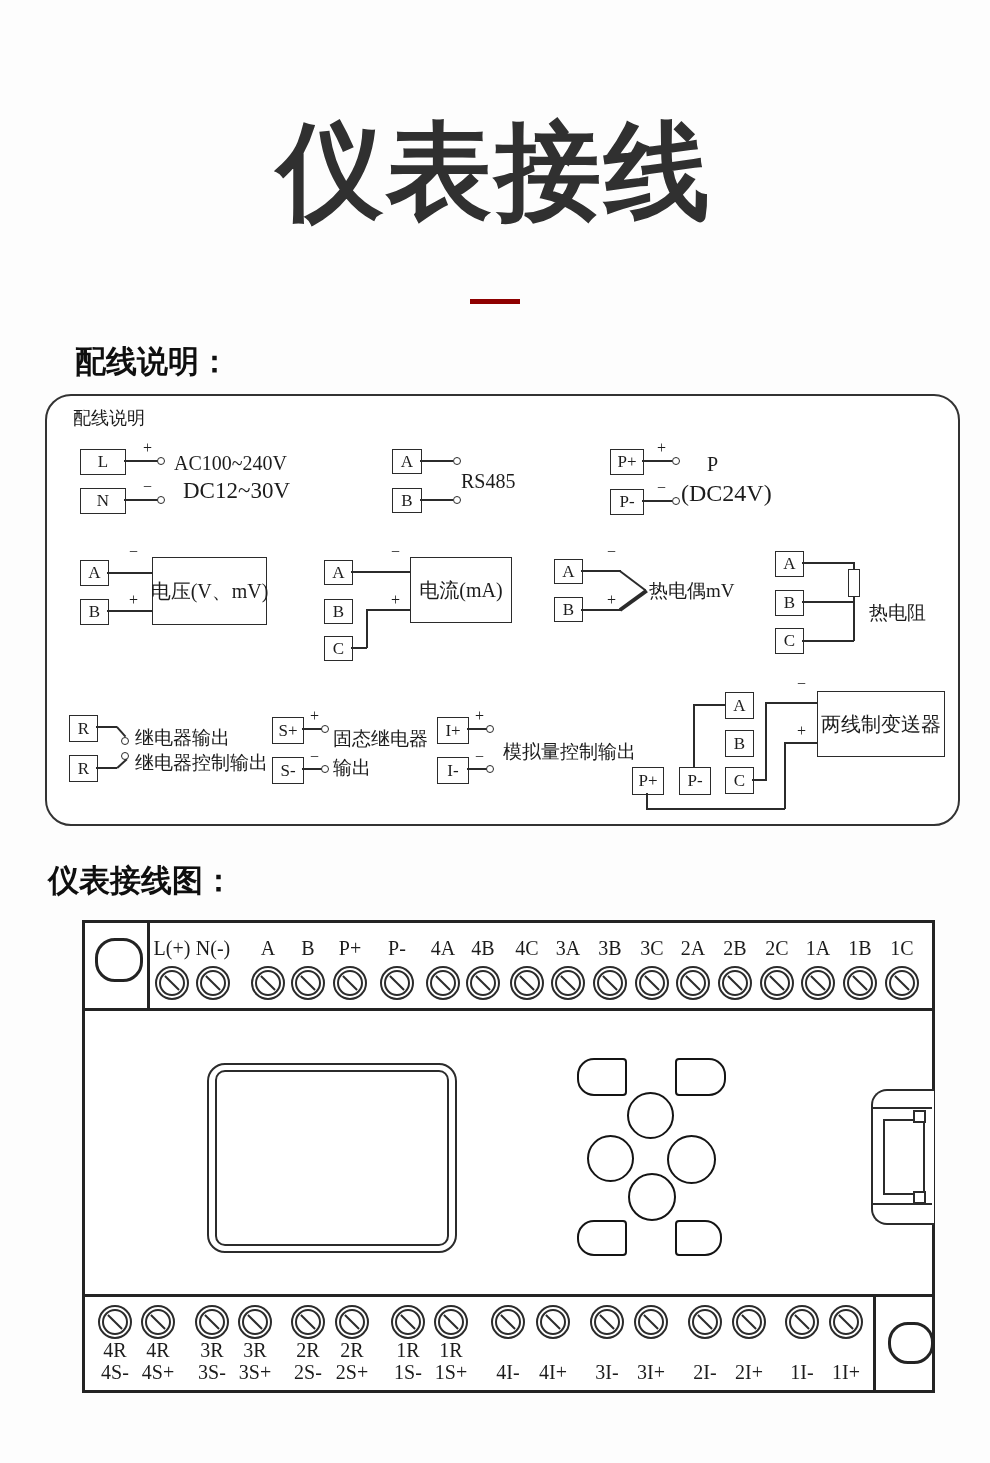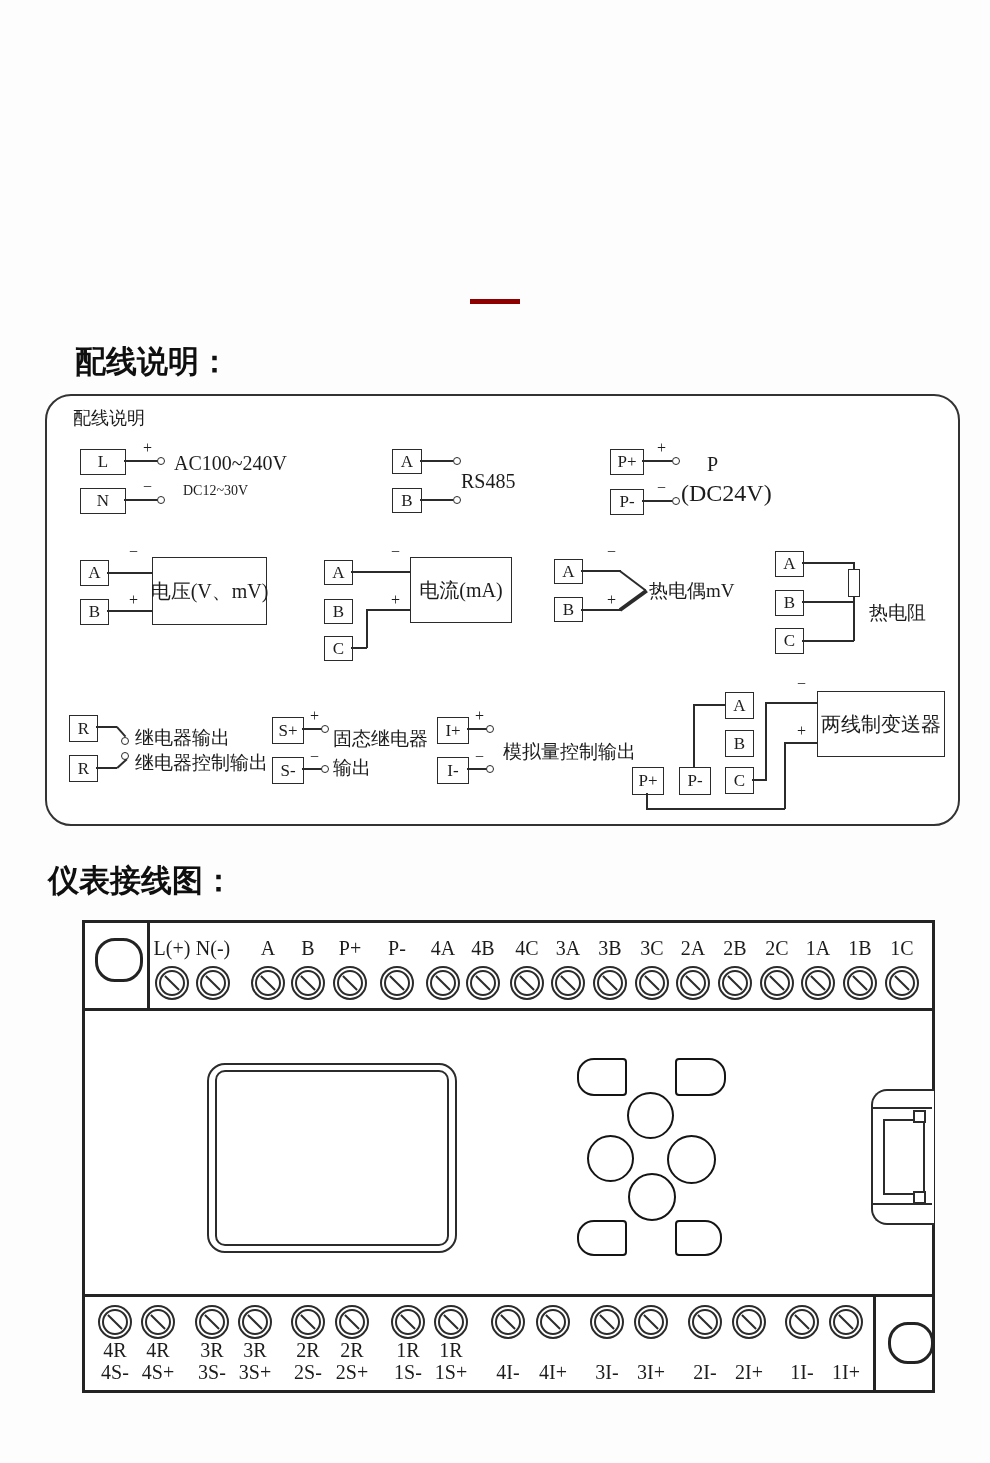--- a/index.html
+++ b/index.html
@@ -46,38 +46,39 @@
   #connector{position:absolute;left:786px;top:166px;width:61px;height:132px;border:2px solid #2b2b2b;
         border-right:none;border-radius:16px 0 0 16px;background:#fff}
   #caption{position:absolute;left:82px;top:1398px;width:847px;text-align:center;
         font-size:27px;font-weight:600;color:#1b1b1b}
 </style>
 </head>
 <body>
 
 <div id="page">
 
+  <div id="main-title">仪表接线</div>
   <div id="red-bar"></div>
 
   <div class="sec-head" style="left:75px;top:341px">配线说明：</div>
 
   <div id="wbox">
     <div id="wbox-label">配线说明</div>
 
     <div>
       <div class="tb" style="left:33px;top:53px;width:44px;height:24px">L</div>
       <div class="wh" style="left:77px;top:64px;width:36px"></div>
       <div class="pm" style="left:96px;top:44px">+</div>
       <div class="nd" style="left:110px;top:61px"></div>
       <div class="dl" style="left:127px;top:56px;font-size:20px">AC100~240V</div>
       <div class="tb" style="left:33px;top:92px;width:44px;height:24px">N</div>
       <div class="wh" style="left:77px;top:103px;width:36px"></div>
       <div class="pm" style="left:96px;top:83px">−</div>
       <div class="nd" style="left:110px;top:100px"></div>
-      <div class="dl" style="left:136px;top:84px;font-size:14px">DC12~30V</div>
+      <div class="dl" style="left:136px;top:84px;font-size:23px">DC12~30V</div>
     </div>
 
     <div>
       <div class="tb" style="left:345px;top:53px;width:28px;height:23px">A</div>
       <div class="wh" style="left:373px;top:64px;width:33px"></div>
       <div class="nd" style="left:406px;top:61px"></div>
       <div class="tb" style="left:345px;top:92px;width:28px;height:23px">B</div>
       <div class="wh" style="left:373px;top:103px;width:33px"></div>
       <div class="nd" style="left:406px;top:100px"></div>
       <div class="dl" style="left:414px;top:74px;font-size:20px">RS485</div>

